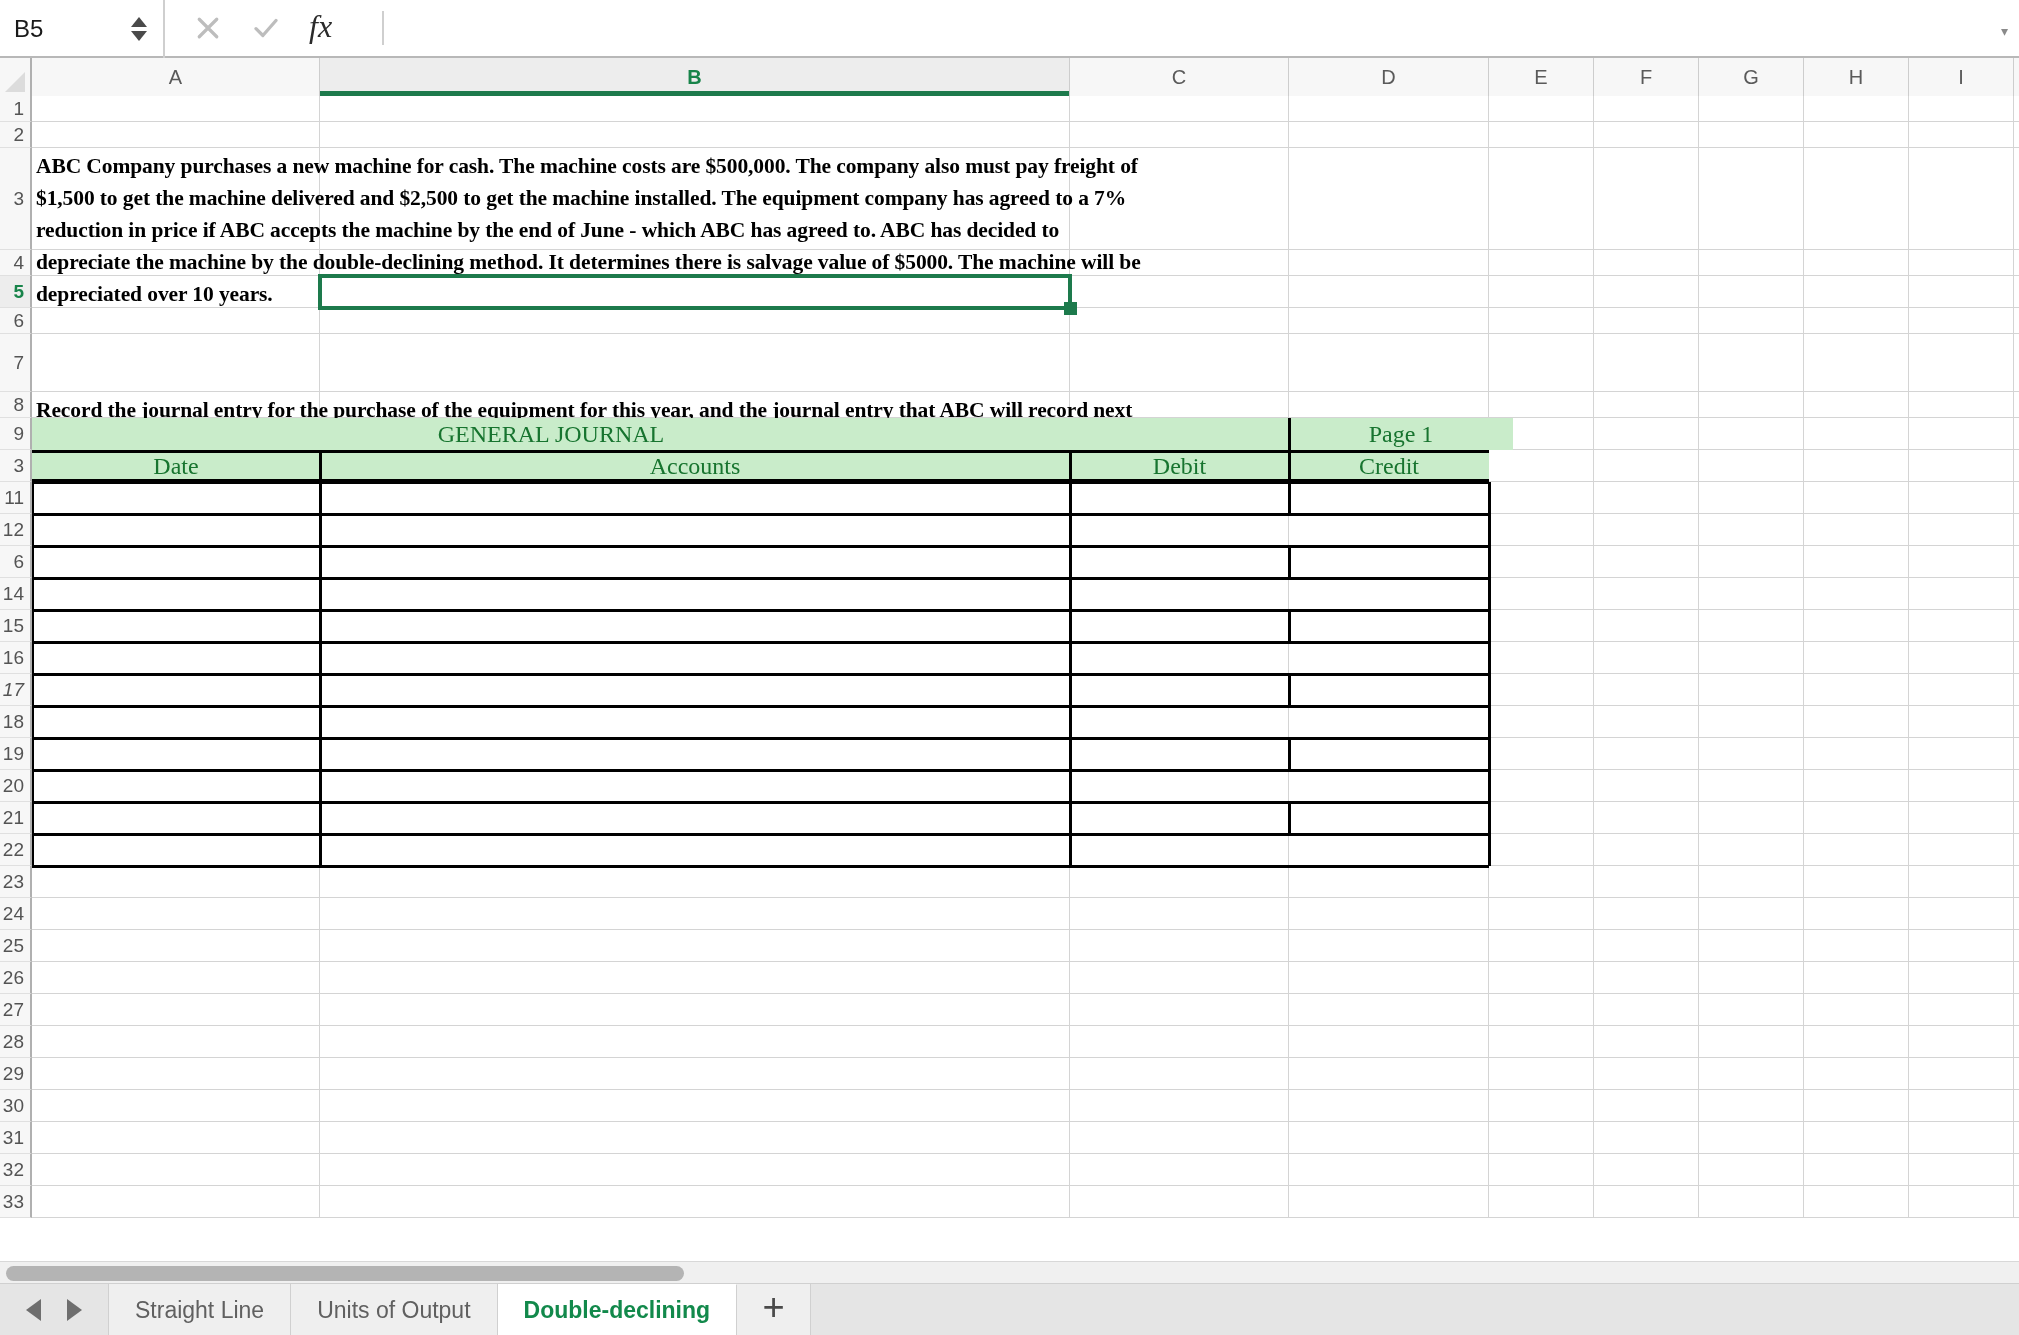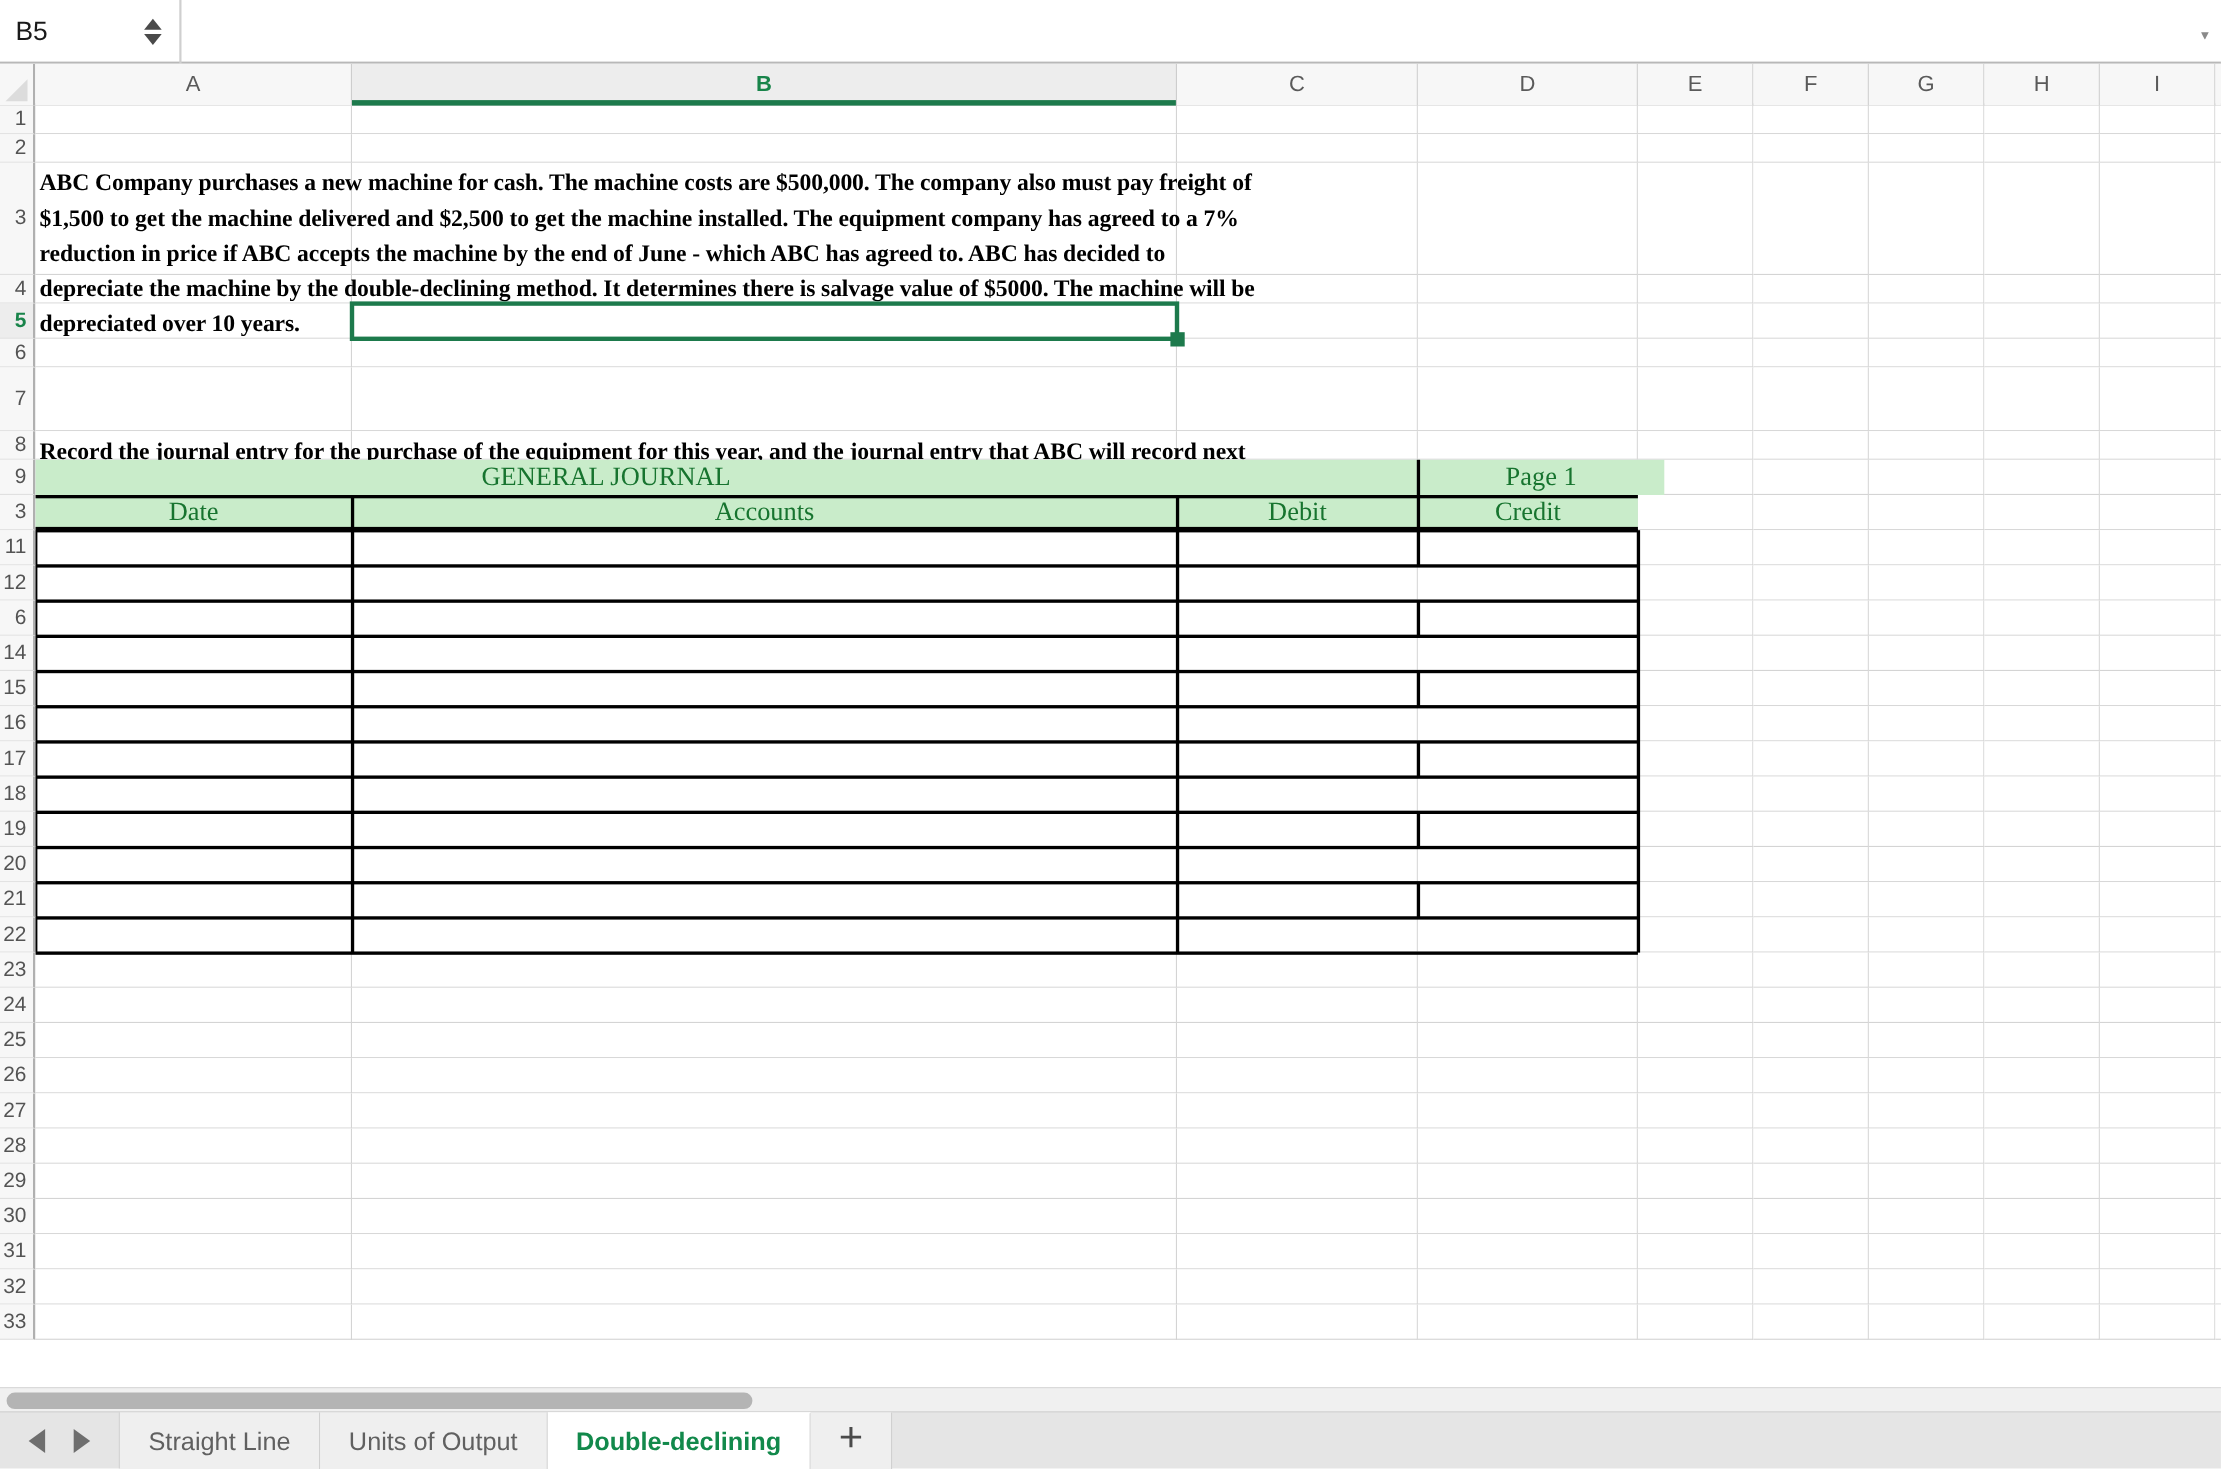--- a/index.html
+++ b/index.html
@@ -260,20 +260,30 @@
 </head>
 <body>
 
 <div class="formula-bar">
   <div class="name-box">
     <span class="name-box-text">B5</span>
     <span class="spinner">
       <span class="spin-up"></span>
       <span class="spin-down"></span>
     </span>
+  </div>
+  <div class="fbar-icons">
+    <svg class="fb-icon" viewBox="0 0 24 24">
+      <path d="M5 5 L19 19 M19 5 L5 19" stroke="#bdbdbd" stroke-width="2.6" fill="none" stroke-linecap="round"></path>
+    </svg>
+    <svg class="fb-icon" viewBox="0 0 24 24">
+      <path d="M4 12.5 L9.5 18 L20 6" stroke="#bdbdbd" stroke-width="2.6" fill="none" stroke-linecap="round" stroke-linejoin="round"></path>
+    </svg>
+    <span class="fx-text">fx</span>
+    <span class="fbar-divider"></span>
   </div>
   <input class="fbar-input" type="text" value="" style="">
   <span class="top-right-nub">▾</span>
 </div>
 
 <div class="grid-wrap">
 
   <div class="colhead-row">
     <div class="corner-box">
       <span class="corner-tri"></span>
@@ -302,21 +312,21 @@
       <div class="rowhead" style="height: 58px;">7</div>
       <div class="rowhead" style="height: 26px;">8</div>
       <div class="rowhead" style="height: 32px;">9</div>
       <div class="rowhead" style="height: 32px;">3</div>
       <div class="rowhead" style="height: 32px;">11</div>
       <div class="rowhead" style="height: 32px;">12</div>
       <div class="rowhead" style="height: 32px;">6</div>
       <div class="rowhead" style="height: 32px;">14</div>
       <div class="rowhead" style="height: 32px;">15</div>
       <div class="rowhead" style="height: 32px;">16</div>
-      <div class="rowhead" style="height: 32px;">17</div>
+      <div class="rowhead" style="height: 32px; font-style: italic;">17</div>
       <div class="rowhead" style="height: 32px;">18</div>
       <div class="rowhead" style="height: 32px;">19</div>
       <div class="rowhead" style="height: 32px;">20</div>
       <div class="rowhead" style="height: 32px;">21</div>
       <div class="rowhead" style="height: 32px;">22</div>
       <div class="rowhead" style="height: 32px;">23</div>
       <div class="rowhead" style="height: 32px;">24</div>
       <div class="rowhead" style="height: 32px;">25</div>
       <div class="rowhead" style="height: 32px;">26</div>
       <div class="rowhead" style="height: 32px;">27</div>

